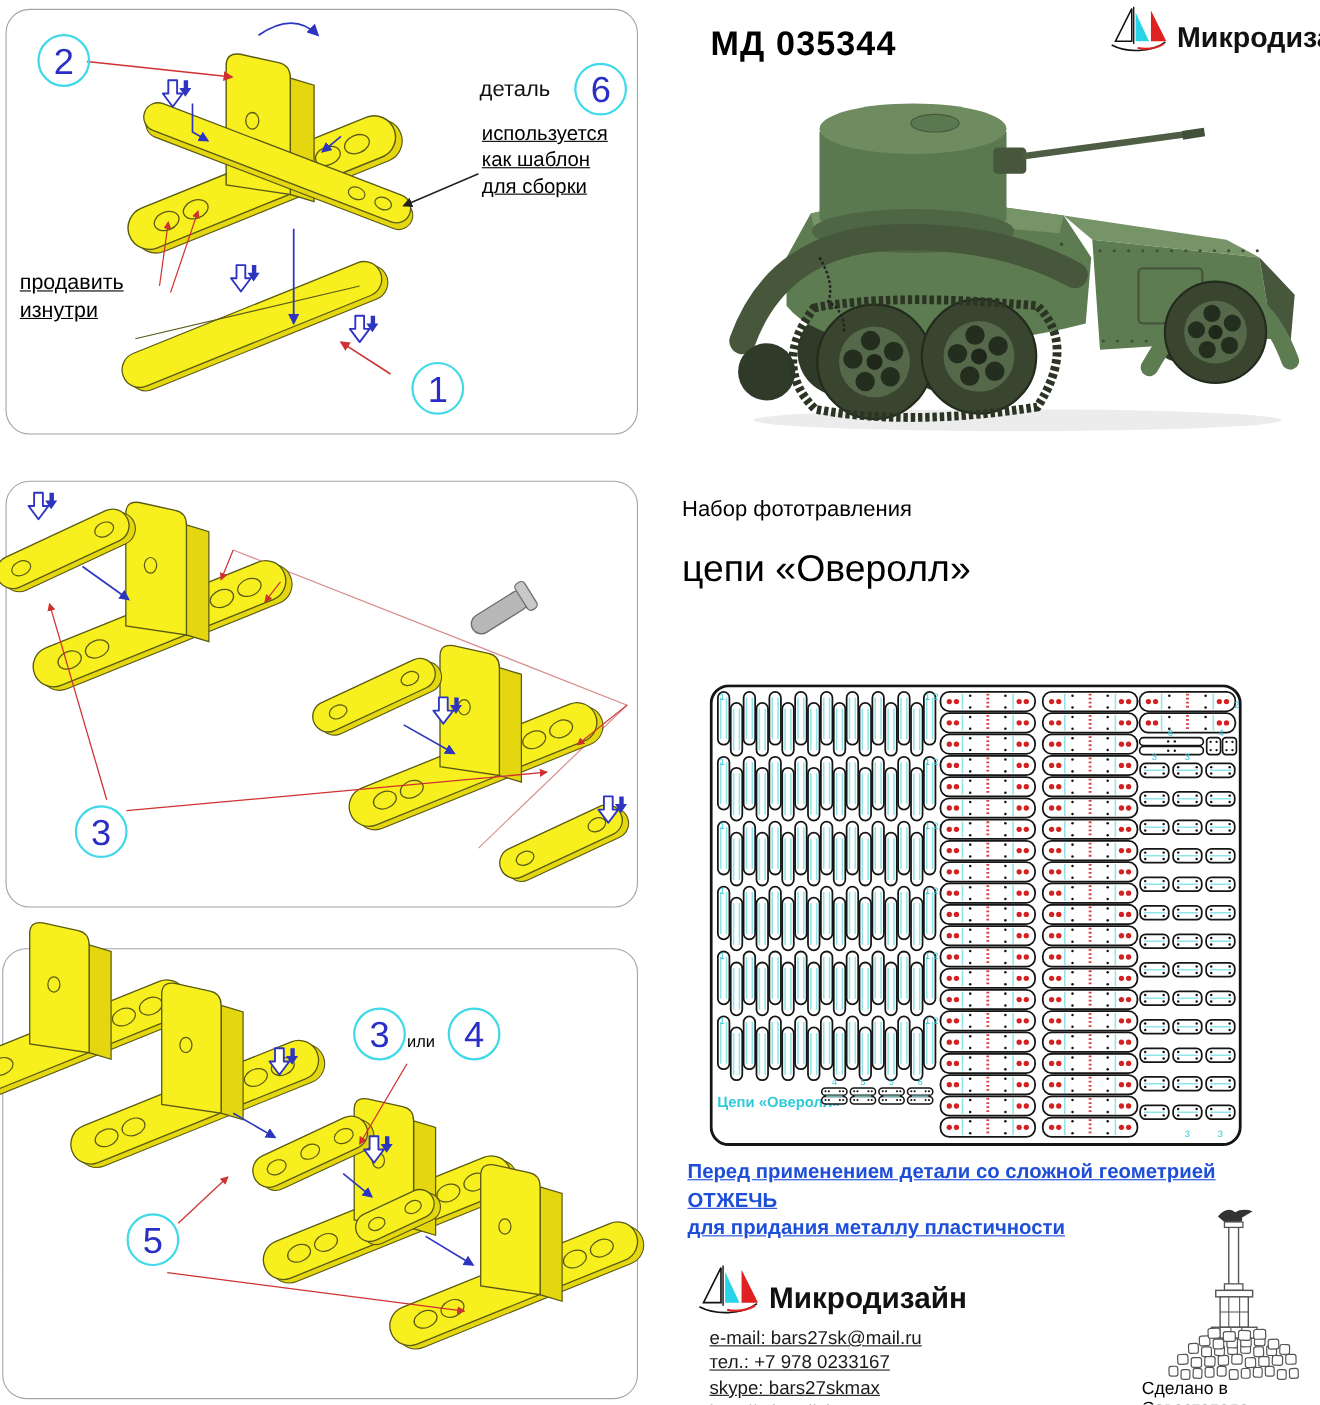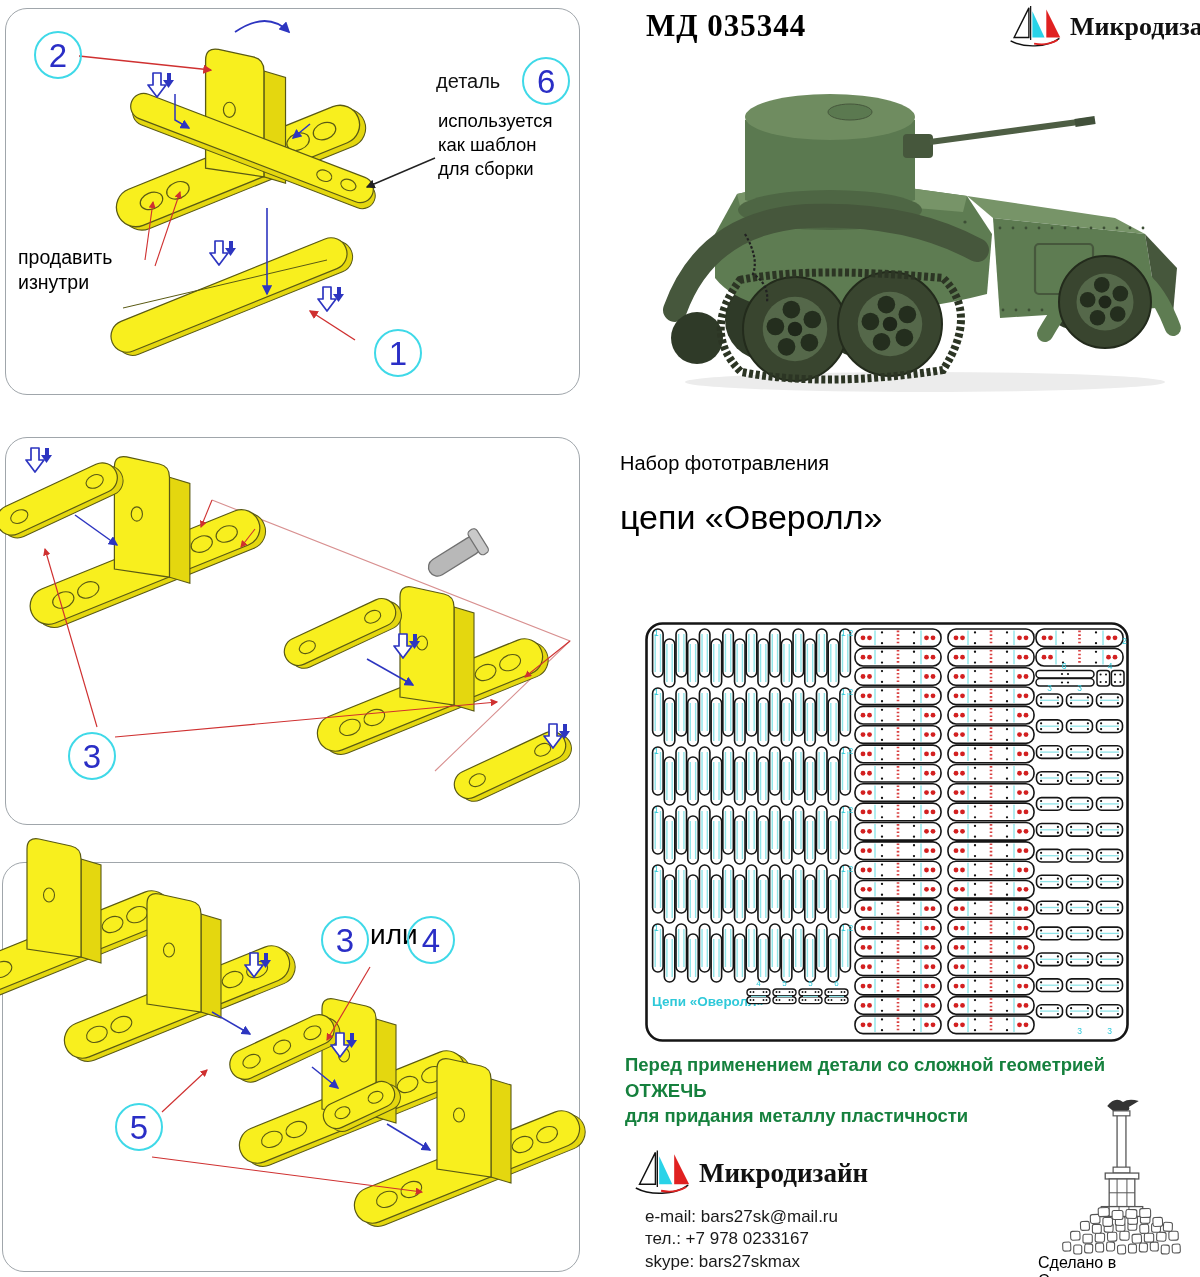--- a/index.html
+++ b/index.html
@@ -1,26 +1,26 @@
 <!DOCTYPE html>
 <html><head>
 <meta charset="utf-8">
 <style>
   html,body{margin:0;padding:0;background:#fff;}
   .sheet{position:relative;width:1200px;height:1277px;background:#fff;overflow:hidden;
          font-family:"Liberation Sans",sans-serif;color:#111;}
   .panel{position:absolute;border:1.6px solid #a0a6ab;border-radius:22px;background:#fff;}
   .panel svg{position:absolute;left:-1px;top:-1px;overflow:visible;}
   .abs{position:absolute;}
-  .pre{white-space:pre-line;}
+  .pre{white-space:pre-line;text-decoration:underline;}
   .step{position:absolute;width:44px;height:44px;border-radius:50%;border:2.6px solid #3fd9e8;
         display:flex;align-items:center;justify-content:center;
         font-size:33px;line-height:1;color:#2a2ec6;background:transparent;}
   .step.inline{position:static;flex:none;}
-  .serif{font-family:Liberation Serif, serif;font-weight:bold;}
+  .serif{font-family:Liberation Sans, sans-serif;font-weight:bold;margin-top:14px;}
   .lbl{position:absolute;color:#000;}
   .detail-row{position:absolute;display:flex;align-items:center;gap:22px;}
   .center{}
   .brandrow{position:absolute;display:flex;align-items:center;gap:8px;}
   .warn{font-size:18.5px;line-height:1.38;font-weight:bold;}
   .contacts{font-size:17px;line-height:1.32;color:#1a1a1a;}
   svg{font-family:"Liberation Sans",sans-serif;}
 </style>
 </head>
 <body>
@@ -271,21 +271,21 @@
         <g transform="translate(252,104)">
           <path d="M-4,-13 L4,-13 L4,-1 L9,-1 L0,11 L-9,-1 L-4,-1 Z" fill="#fff" stroke="#2d35c0" stroke-width="1.7" stroke-linejoin="round"></path>
           <path d="M10,-13 h4 v7 h3 l-5.5,8 -5.5,-8 h4 z" fill="#2d35c0"></path>
         </g>
         <g transform="translate(338,184)">
           <path d="M-4,-13 L4,-13 L4,-1 L9,-1 L0,11 L-9,-1 L-4,-1 Z" fill="#fff" stroke="#2d35c0" stroke-width="1.7" stroke-linejoin="round"></path>
           <path d="M10,-13 h4 v7 h3 l-5.5,8 -5.5,-8 h4 z" fill="#2d35c0"></path>
         </g>
       </svg>
     <div class="step" style="left:318px;top:53px">3</div>
-    <div class="lbl" style="left:367px;top:56px;font-size:28px">или</div>
+    <div class="lbl" style="left:367px;top:76px;font-size:15px">или</div>
     <div class="step" style="left:404px;top:53px">4</div>
     <div class="step" style="left:112px;top:240px">5</div>
   </div>
 
   <div class="lbl serif" style="left:646px;top:8px;font-size:31px;letter-spacing:1px">МД 035344</div>
 
   <div class="brandrow" style="left:1008px;top:2px">
     <svg id="sails1" width="54" height="50" viewBox="0 0 62 56">
         <path d="M3,44 C18,52 44,52 59,41" fill="none" stroke="#111" stroke-width="1.6"></path>
         <path d="M7,40 L24,6 L24,40 Z" fill="#fff" stroke="#111" stroke-width="1.6"></path>
@@ -1536,21 +1536,21 @@
       <circle cx="183.5" cy="370" r="0.95" fill="#111"></circle>
       <circle cx="186.5" cy="370" r="0.95" fill="#111"></circle>
       <circle cx="196.5" cy="370" r="0.95" fill="#111"></circle>
       <circle cx="199.5" cy="370" r="0.95" fill="#111"></circle>
       <circle cx="183.5" cy="378" r="0.95" fill="#111"></circle>
       <circle cx="186.5" cy="378" r="0.95" fill="#111"></circle>
       <circle cx="196.5" cy="378" r="0.95" fill="#111"></circle>
       <circle cx="199.5" cy="378" r="0.95" fill="#111"></circle>
     </svg>
 
-  <div class="lbl pre center warn" style="left: 625px; top: 1052px; width: 560px; color: #15803d;">Перед применением детали со сложной геометрией
+  <div class="lbl pre center warn" style="left: 625px; top: 1052px; width: 560px; color: #1d4ed8;">Перед применением детали со сложной геометрией
 ОТЖЕЧЬ
 для придания металлу пластичности</div>
 
   <div class="brandrow" style="left:633px;top:1146px">
     <svg id="sails2" width="58" height="54" viewBox="0 0 62 56">
         <path d="M3,44 C18,52 44,52 59,41" fill="none" stroke="#111" stroke-width="1.6"></path>
         <path d="M7,40 L24,6 L24,40 Z" fill="#fff" stroke="#111" stroke-width="1.6"></path>
         <line x1="26" y1="4" x2="26" y2="43" stroke="#111" stroke-width="1.4"></line>
         <path d="M28,40 L28,10 L42,40 Z" fill="#29d3e8"></path>
         <path d="M44,40 L44,8 L60,40 Z" fill="#e02121"></path>

